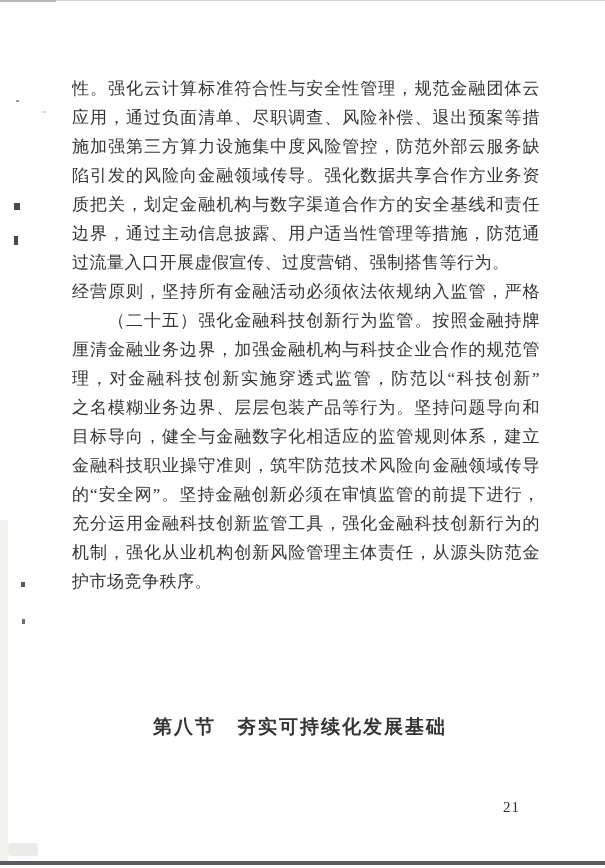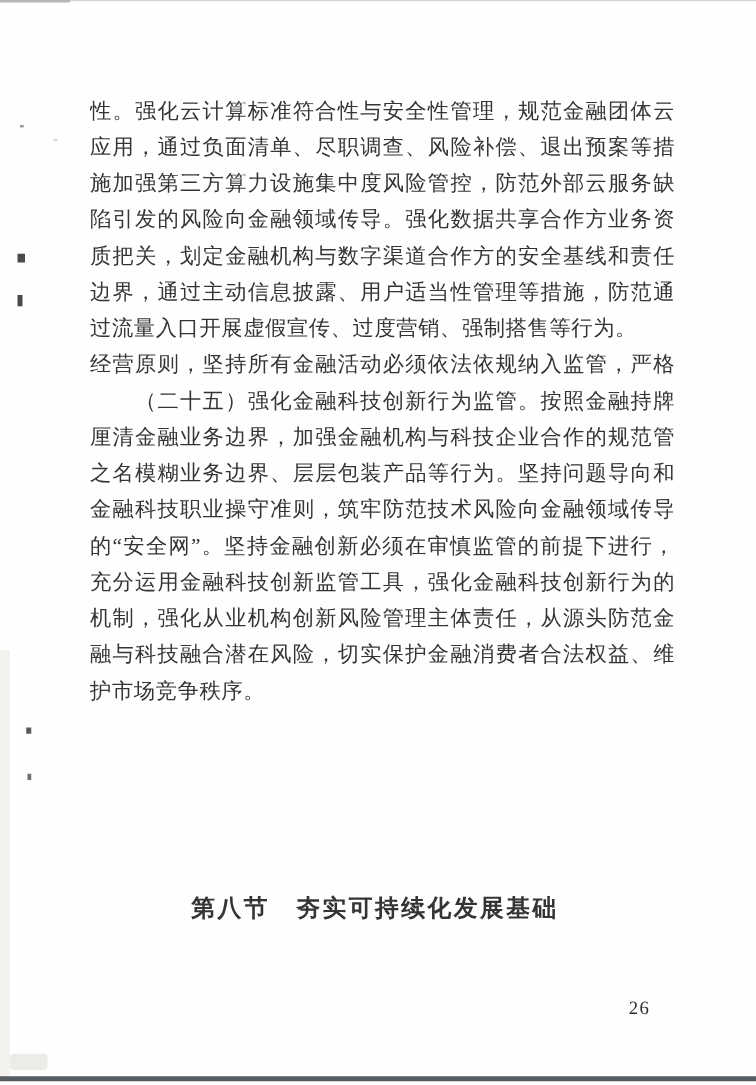--- a/index.html
+++ b/index.html
@@ -71,33 +71,34 @@
       <div class="line">施加强第三方算力设施集中度风险管控，防范外部云服务缺</div>
       <div class="line">陷引发的风险向金融领域传导。强化数据共享合作方业务资</div>
       <div class="line">质把关，划定金融机构与数字渠道合作方的安全基线和责任</div>
       <div class="line">边界，通过主动信息披露、用户适当性管理等措施，防范通</div>
       <div class="line pl">过流量入口开展虚假宣传、过度营销、强制搭售等行为。</div>
     </div>
     <div>
       <div class="line">经营原则，坚持所有金融活动必须依法依规纳入监管，严格</div>
       <div class="line">　　（二十五）强化金融科技创新行为监管。按照金融持牌</div>
       <div class="line">厘清金融业务边界，加强金融机构与科技企业合作的规范管</div>
+      <div class="line">理，对金融科技创新实施穿透式监管，防范以“科技创新”</div>
       <div class="line">之名模糊业务边界、层层包装产品等行为。坚持问题导向和</div>
+      <div class="line">目标导向，健全与金融数字化相适应的监管规则体系，建立</div>
       <div class="line">金融科技职业操守准则，筑牢防范技术风险向金融领域传导</div>
       <div class="line">的“安全网”。坚持金融创新必须在审慎监管的前提下进行，</div>
       <div class="line">充分运用金融科技创新监管工具，强化金融科技创新行为的</div>
       <div class="line">机制，强化从业机构创新风险管理主体责任，从源头防范金</div>
-      <div class="line">融与科技融合潜在风险，切实保护金融消费者合法权益、维</div>
       <div class="line pl">护市场竞争秩序。</div>
     </div>
   </div>
 
   <div class="heading">第八节　夯实可持续化发展基础</div>
 
-  <div class="page-number">26</div>
+  <div class="page-number">21</div>
 
   <div class="speck s1"></div>
   <div class="speck s2"></div>
   <div class="speck s3"></div>
   <div class="speck s4"></div>
   <div class="speck s5"></div>
   <div class="speck s6"></div>
   <div class="smudge"></div>
   <div class="bottom-strip"></div>
 

